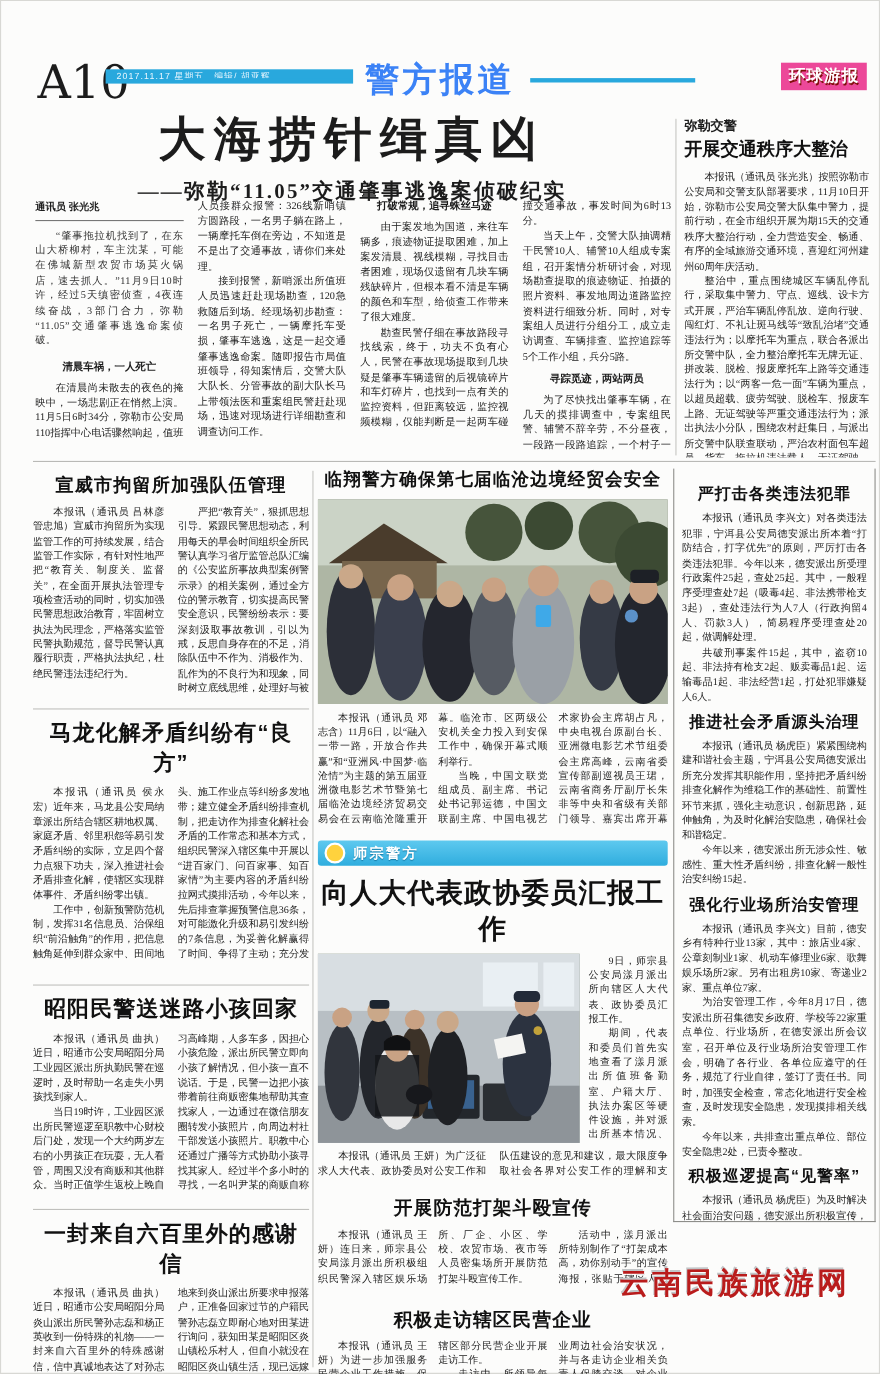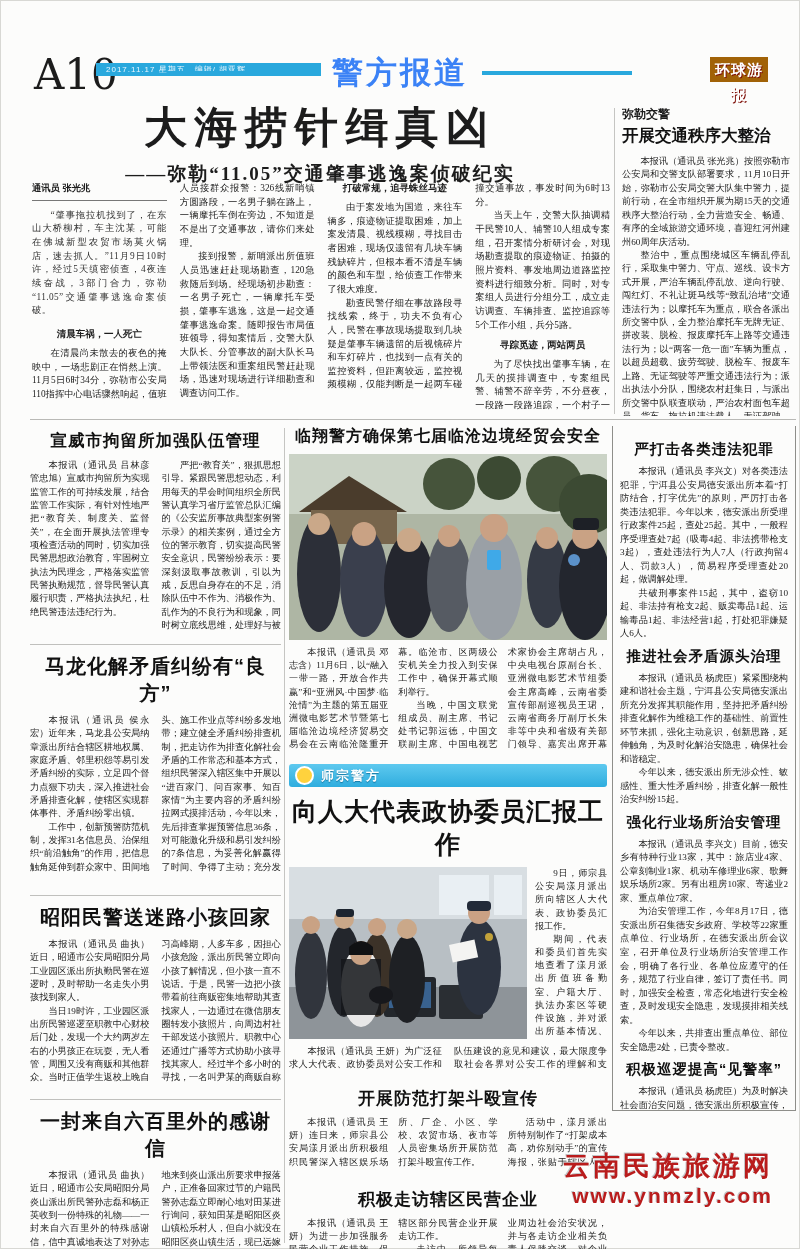--- a/index.html
+++ b/index.html
@@ -8,21 +8,21 @@
         box-shadow:inset 0 0 0 1px #d8d8d4;}
   
   .pageno{position:absolute;left:34px;top:50px;font-family:"DejaVu Serif",serif;font-size:42px;}
   .datebar{position:absolute;left:96px;top:63px;width:215px;height:13px;background:#29a8dd;
            color:#eaf7ff;font-family:"Liberation Sans",sans-serif;font-size:8px;line-height:13px;
            padding-left:10px;letter-spacing:1px;}
   .secwrap{position:absolute;left:0;top:52px;width:800px;text-align:center;}
   .sectitle{display:inline-block;font-family:"Liberation Sans",sans-serif;font-weight:bold;
             font-size:31px;color:#3b82f6;letter-spacing:3px;vertical-align:middle;padding:0 14px;}
   .secline{display:inline-block;width:150px;height:4px;background:#29a8dd;vertical-align:middle;}
-  .masthead{position:absolute;left:710px;top:57px;width:58px;height:25px;background:#a16207;
+  .masthead{position:absolute;left:710px;top:57px;width:78px;height:25px;background:#ec4899;
             color:#fff;font-family:"Liberation Sans",sans-serif;font-weight:bold;font-size:15px;
             line-height:25px;text-align:center;letter-spacing:1px;text-shadow:1px 1px 0 #7e0f08;}
   
   .para{margin:0;text-indent:2em;text-align:justify;}
   .quote{margin:0 0 10px;text-indent:2em;text-align:justify;color:#333;letter-spacing:.4px;}
   .crosshead{margin:7px 0 5px;text-align:center;font-weight:bold;font-size:1.02em;}
   .byline{margin:0 0 8px;font-weight:bold;border-bottom:1px solid #777;padding-bottom:4px;
           font-family:"Liberation Sans",sans-serif;}
   h2,h3{font-family:"Liberation Sans",sans-serif;color:#111;}
   
@@ -275,16 +275,15 @@
         <h3>积极巡逻提高“见警率”</h3>
         <div class="blocks">
             <p class="para">本报讯（通讯员 杨虎臣）为及时解决社会面治安问题，德安派出所积极宣传，增强群众安全防范意识，提升群众安全满意度；严格检查行业场所、重点单位、要害部位，清理流动人口，提高单位内部安全防范意识，尽可能地压缩违法犯罪人员生存空间。</p>
           </div>
       </div>
     </div>
   </div>
 
   <div class="wm">
     <div class="l1">云南民族旅游网</div>
-    <div class="l2">www.ynmzly.com</div>
   </div>
 
 </div>
 
 </body></html>

